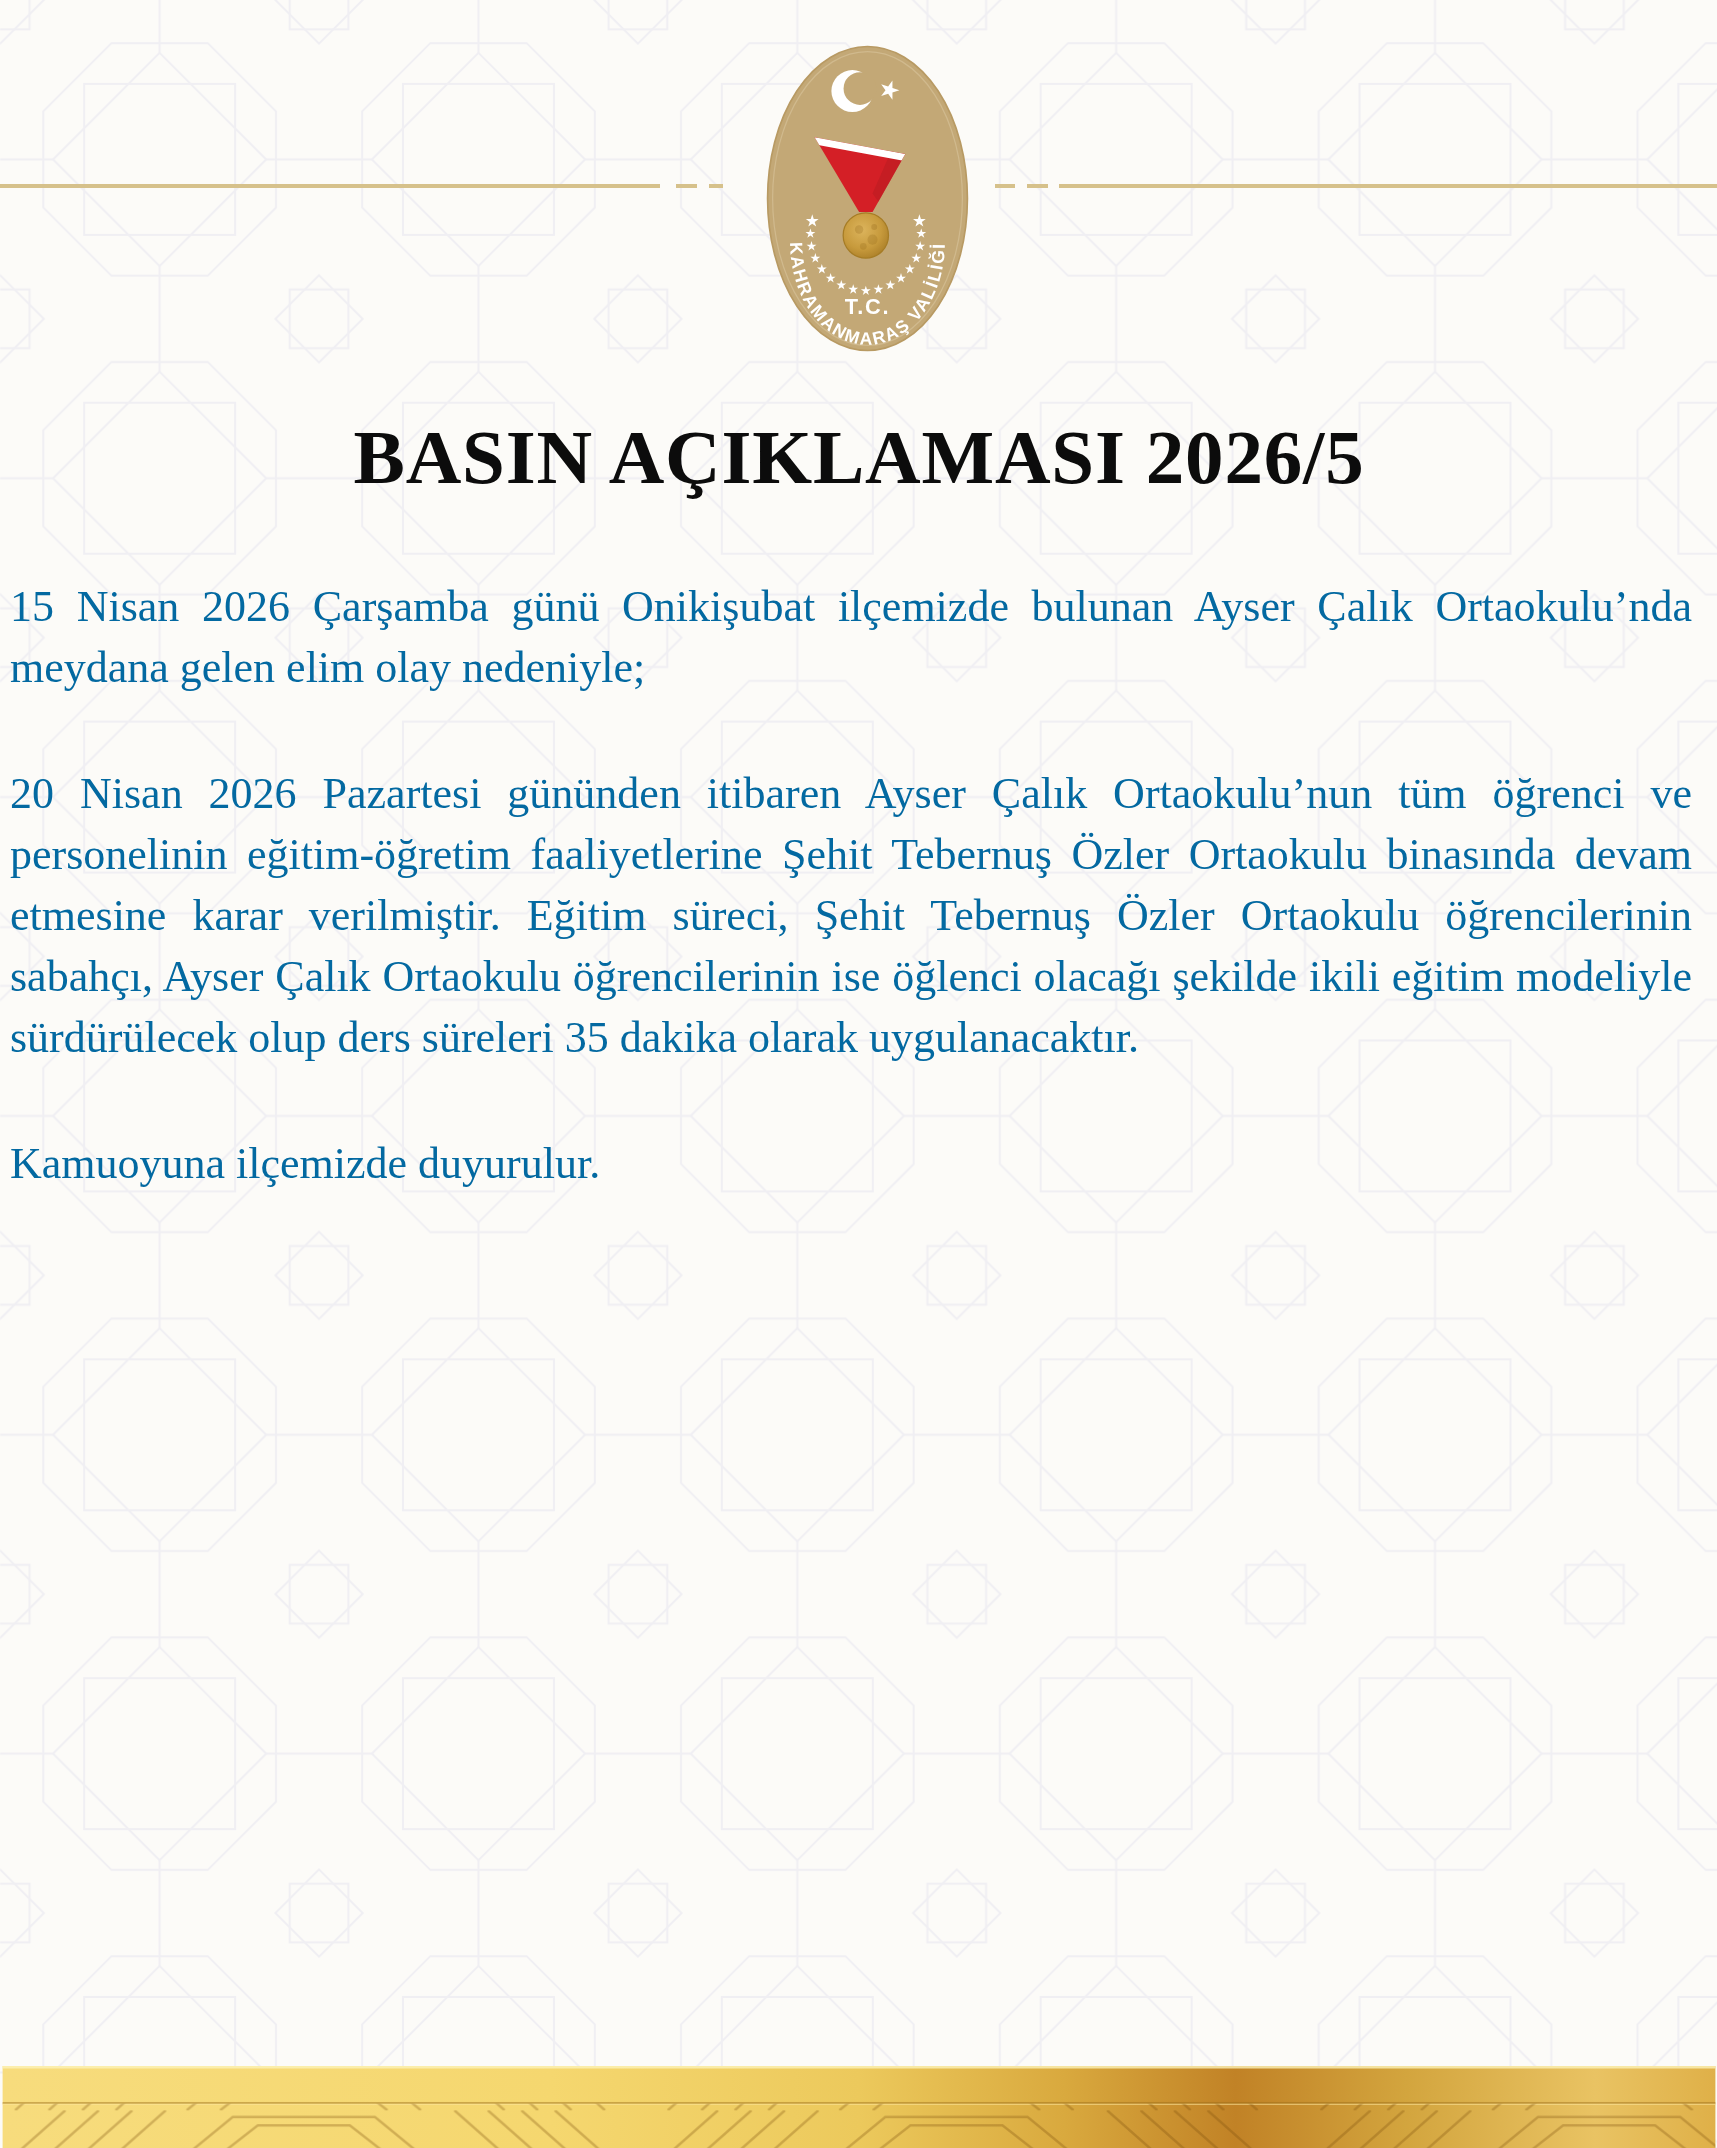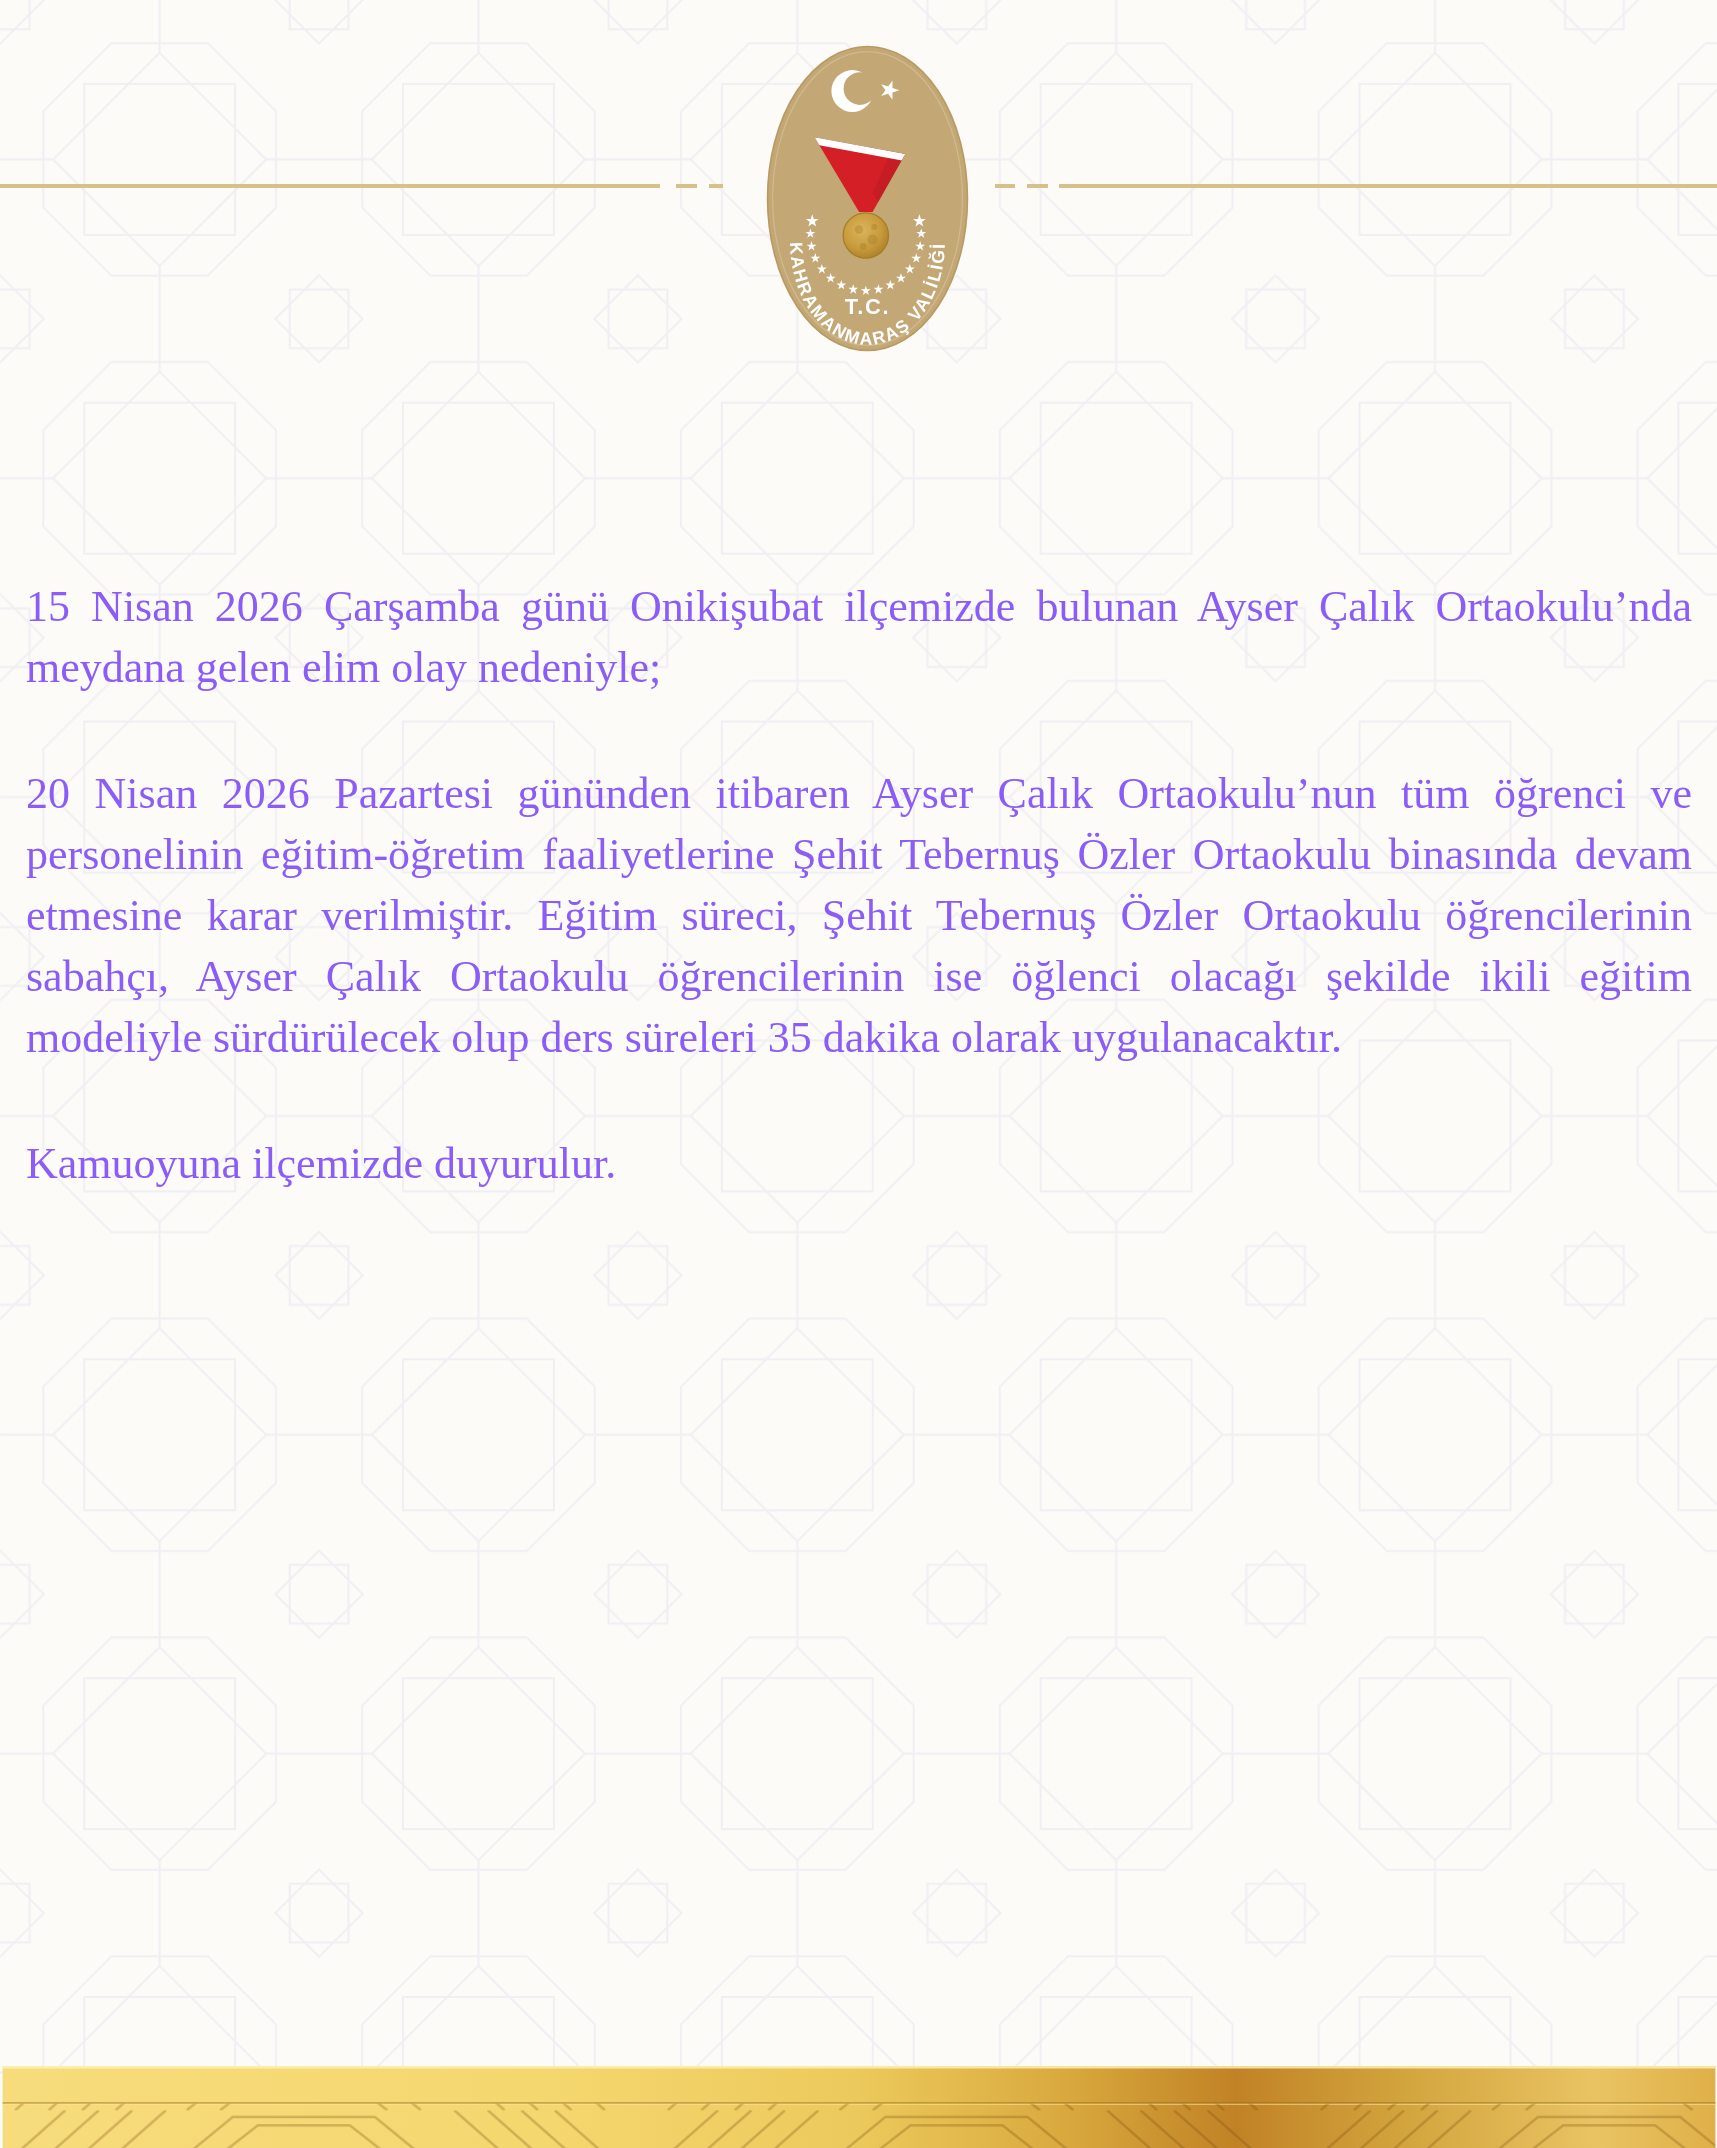--- a/index.html
+++ b/index.html
@@ -19,23 +19,23 @@
   .rule-right-dash2{left:1027px;width:21px;}
   .rule-right-solid{left:1059px;width:659px;}
   .logo{position:absolute;left:765px;top:44px;width:205px;height:309px;z-index:2;}
   .title{
     position:absolute;left:0;top:413px;width:100%;
     margin:0;text-align:center;
     font-size:77px;font-weight:bold;letter-spacing:0.8px;
     color:#0c0c0c;z-index:1;
   }
   .content{
-    position:absolute;left:26px;right:26px;top:576px;
+    position:absolute;left:10px;right:26px;top:576px;
     font-size:44px;line-height:61px;
-    text-align:justify;color:#8b5cf6;z-index:1;
+    text-align:justify;color:#0369a1;z-index:1;
   }
   .content p{margin:0 0 65px 0;}
   .bottom-band{position:absolute;left:0;top:2066px;z-index:2;}
 </style>
 </head>
 <body>
 
 <div class="page">
 
   <svg class="bg-pattern" width="1718" height="2148" viewBox="0 0 2047 2560" aria-hidden="true">
@@ -131,20 +131,21 @@
       <use href="#st" transform="translate(186.0,225.8) scale(6.2)"></use>
       <use href="#st" transform="translate(183.8,210.9) scale(8)"></use>
     </g>
 
     <text x="122" y="322" text-anchor="middle" fill="#ffffff" font-family="Liberation Sans, sans-serif" font-size="26" font-weight="bold" letter-spacing="2">T.C.</text>
     <text font-family="Liberation Sans, sans-serif" font-size="21" font-weight="bold" fill="#ffffff" letter-spacing="2">
       <textPath href="#arcpath" startOffset="50%" text-anchor="middle">KAHRAMANMARAŞ VALİLİĞİ</textPath>
     </text>
   </svg>
 
+  <h1 class="title">BASIN AÇIKLAMASI 2026/5</h1>
 
   <div class="content">
     <p>15 Nisan 2026 Çarşamba günü Onikişubat ilçemizde bulunan Ayser Çalık Ortaokulu’nda meydana gelen elim olay nedeniyle;</p>
     <p>20 Nisan 2026 Pazartesi gününden itibaren Ayser Çalık Ortaokulu’nun tüm öğrenci ve personelinin eğitim-öğretim faaliyetlerine Şehit Tebernuş Özler Ortaokulu binasında devam etmesine karar verilmiştir. Eğitim süreci, Şehit Tebernuş Özler Ortaokulu öğrencilerinin sabahçı, Ayser Çalık Ortaokulu öğrencilerinin ise öğlenci olacağı şekilde ikili eğitim modeliyle sürdürülecek olup ders süreleri 35 dakika olarak uygulanacaktır.</p>
     <p>Kamuoyuna ilçemizde duyurulur.</p>
   </div>
 
   <svg class="bottom-band" width="1718" height="82" viewBox="0 0 2047 98" aria-hidden="true">
     <defs>
       <linearGradient id="goldgrad" x1="0" y1="0" x2="1" y2="0">

